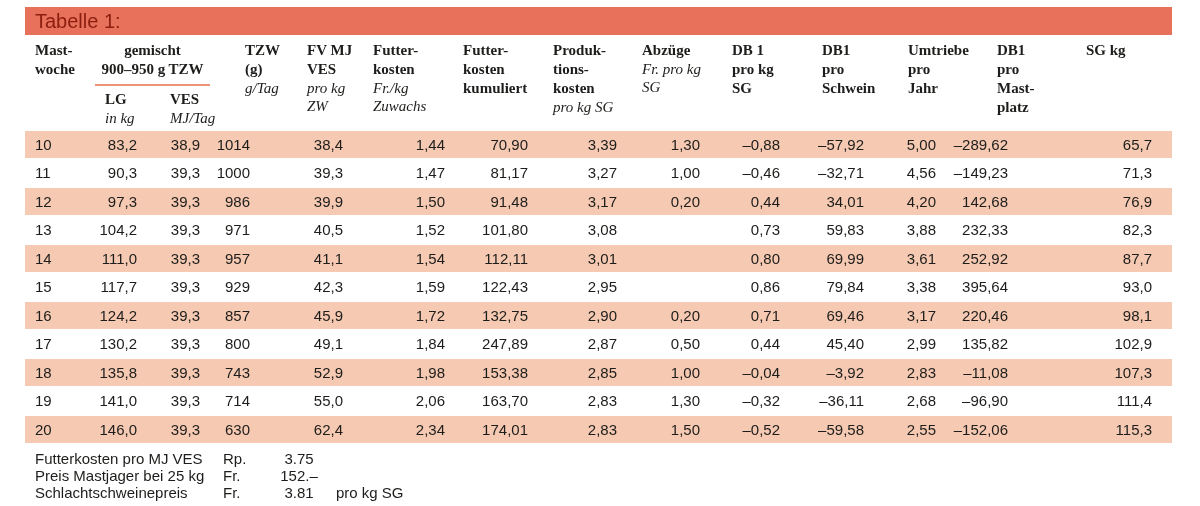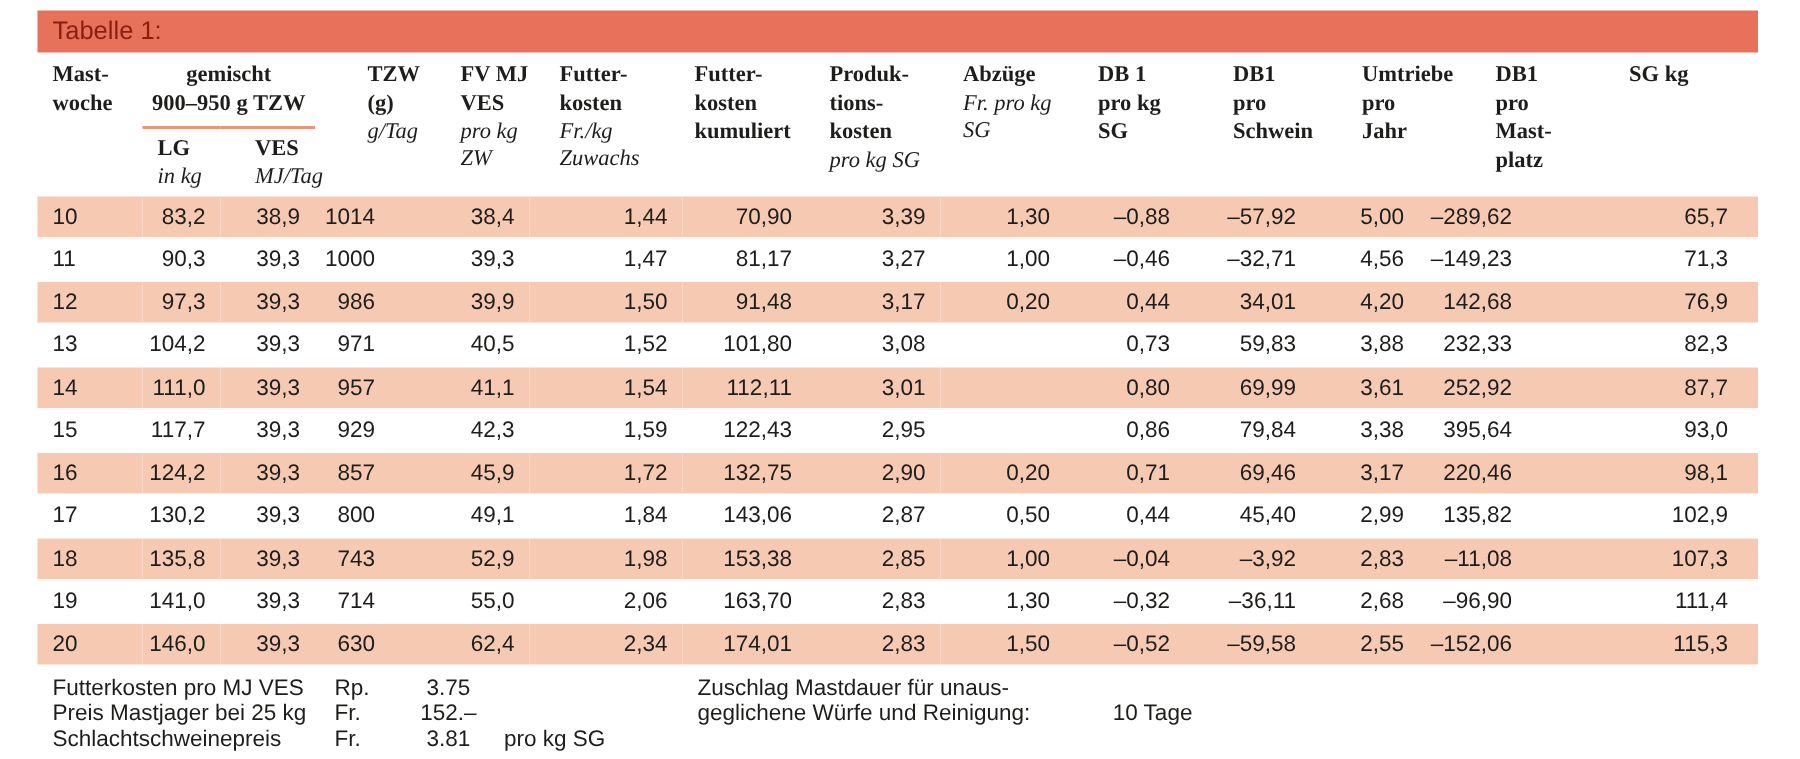--- a/index.html
+++ b/index.html
@@ -8,21 +8,21 @@
     font-family:"Liberation Sans","DejaVu Sans",sans-serif;
     color:#1d1d1b;position:relative;
   }
   .sheet{position:absolute;left:25px;top:7px;width:1147px;}
   
   .titlebar{
     height:28px;background:#e7715a;display:flex;align-items:center;
     padding:0;margin-bottom:3px;
   }
   .titlebar .tb-label{
-    color:#8c1e10;font-size:17px;padding-left:10px;white-space:nowrap;
+    color:#8c1e10;font-size:20px;padding-left:10px;white-space:nowrap;
   }
   .titlebar .tb-title{
     color:#121212;font-size:18px;font-weight:bold;margin-left:36px;white-space:nowrap;
   }
   
   table{border-collapse:collapse;table-layout:fixed;width:1147px;}
   th,td{padding:0;margin:0;font-size:15px;}
   thead th{text-align:left;vertical-align:top;font-weight:normal;padding-top:3px;}
   .b{display:block;font-weight:bold;white-space:pre-line;line-height:19px;}
   .i{display:block;font-style:italic;font-weight:normal;white-space:pre-line;line-height:18px;}
@@ -270,21 +270,21 @@
           <td class="num">220,46</td>
           <td class="num last">98,1</td>
         </tr>
         <tr>
           <td class="wk">17</td>
           <td class="num">130,2</td>
           <td class="num">39,3</td>
           <td class="num">800</td>
           <td class="num">49,1</td>
           <td class="num">1,84</td>
-          <td class="num">143,06</td>
+          <td class="num">247,89</td>
           <td class="num">2,87</td>
           <td class="num">0,50</td>
           <td class="num">0,44</td>
           <td class="num">45,40</td>
           <td class="num">2,99</td>
           <td class="num">135,82</td>
           <td class="num last">102,9</td>
         </tr>
         <tr class="shaded">
           <td class="wk">18</td>
@@ -351,22 +351,15 @@
         <span class="fn-num">152.–</span>
         <span class="fn-suffix"></span>
       </div>
       <div class="fn-row">
         <span class="fn-label">Schlachtschweinepreis</span>
         <span class="fn-unit">Fr.</span>
         <span class="fn-num">3.81</span>
         <span class="fn-suffix">pro kg SG</span>
       </div>
     </div>
-    <div class="fn-right">
-      <div>Zuschlag Mastdauer für unaus-</div>
-      <div class="fn-right-row">
-        <span>geglichene Würfe und Reinigung:</span>
-        <span class="fn-right-value">10 Tage</span>
-      </div>
-    </div>
   </div>
 
 </div>
 
 </body></html>

